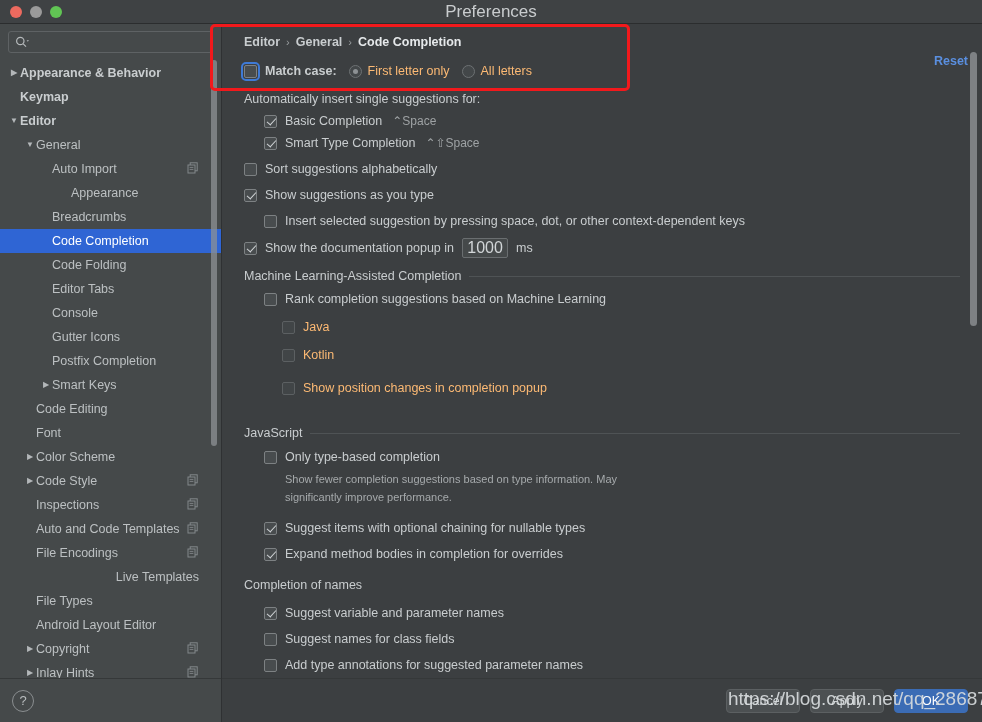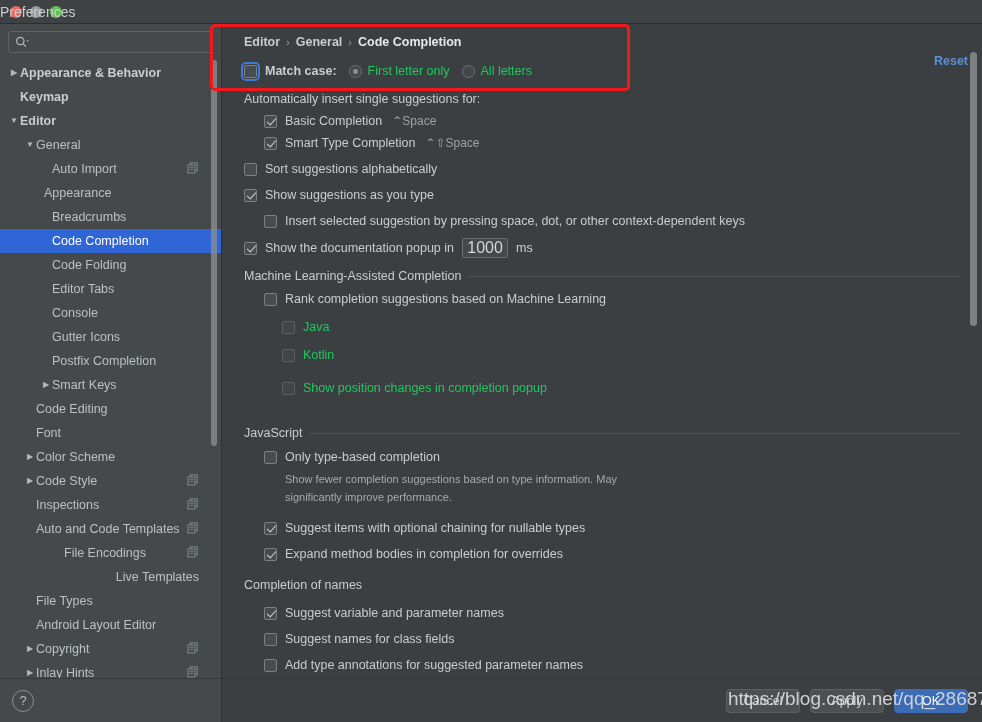--- a/index.html
+++ b/index.html
@@ -24,22 +24,22 @@
     border-bottom: 1px solid #2b2d2e;
     display: flex; align-items: center;
     flex: 0 0 24px;
   }
   .traffic { display: flex; gap: 8px; margin-left: 10px; }
   .light { width: 12px; height: 12px; border-radius: 50%; }
   .light.close  { background: #ec6a5f; }
   .light.min    { background: #9a9a9a; }
   .light.zoom   { background: #61c554; }
   .title-text {
-    position: absolute; left: 0; right: 0; 
-    font-size: 14px; color: #c9ccce; font-weight: 400;
+    position: absolute; left: 0; right: 0; text-align: center;
+    font-size: 17px; color: #c9ccce; font-weight: 400;
     pointer-events: none;
   }
 
   
   .body { flex: 1 1 auto; display: flex; min-height: 0; }
 
   
   .sidebar {
     width: 222px; flex: 0 0 222px;
     background: #45494a;
@@ -141,21 +141,21 @@
     border: 1px solid #6d7173; background: #434749;
     position: relative; margin-right: 6px;
   }
   .radio.sel::after {
     content: ""; position: absolute; left: 3px; top: 3px;
     width: 5px; height: 5px; border-radius: 50%; background: #8d9194;
   }
 
   .lbl { font-size: 12.5px; color: #c9cdcf; white-space: nowrap; }
   .lbl.bold { font-weight: bold; }
-  .lbl.dim { color: #22c55e; }
+  .lbl.dim { color: #fdba74; }
   .lbl.sub { color: #a6aaac; font-size: 11px; line-height: 1.35; white-space: normal; }
   .shortcut { font-size: 12px; color: #9ea2a4; margin-left: 10px; }
 
   .group-head {
     display: flex; align-items: center; gap: 8px;
     margin-top: 10px; margin-bottom: 2px;
   }
   .group-title { font-size: 12.5px; color: #c9cdcf; white-space: nowrap; }
   .group-line { flex: 1 1 auto; height: 1px; background: #4f5355; margin-right: 22px; }
 
@@ -253,21 +253,21 @@
           <div class="tree-row" style="padding-left: 40px;">
             <span class="arrow empty">▶</span>
             <span class="tree-label">Auto Import</span>
             <span class="copy-icon"><svg width="12" height="12" viewBox="0 0 12 12">
                 <rect x="3.2" y="0.8" width="7" height="8" fill="none" stroke="#9aa0a3" stroke-width="1"></rect>
                 <rect x="1" y="3" width="7" height="8" fill="#45494a" stroke="#9aa0a3" stroke-width="1"></rect>
                 <line x1="2.6" y1="5.4" x2="6.4" y2="5.4" stroke="#9aa0a3" stroke-width="0.9"></line>
                 <line x1="2.6" y1="7.4" x2="6.4" y2="7.4" stroke="#9aa0a3" stroke-width="0.9"></line>
               </svg></span>
           </div>
-          <div class="tree-row" style="padding-left: 32px;">
+          <div class="tree-row" style="padding-left: 59px;">
             <span class="arrow empty">▶</span>
             <span class="tree-label">Appearance</span>
           </div>
           <div class="tree-row" style="padding-left: 40px;">
             <span class="arrow empty">▶</span>
             <span class="tree-label">Breadcrumbs</span>
           </div>
           <div class="tree-row selected" style="padding-left: 40px;">
             <span class="arrow empty">▶</span>
             <span class="tree-label">Code Completion</span>
@@ -331,21 +331,21 @@
           <div class="tree-row" style="padding-left: 24px;">
             <span class="arrow empty">▶</span>
             <span class="tree-label">Auto and Code Templates</span>
             <span class="copy-icon"><svg width="12" height="12" viewBox="0 0 12 12">
                 <rect x="3.2" y="0.8" width="7" height="8" fill="none" stroke="#9aa0a3" stroke-width="1"></rect>
                 <rect x="1" y="3" width="7" height="8" fill="#45494a" stroke="#9aa0a3" stroke-width="1"></rect>
                 <line x1="2.6" y1="5.4" x2="6.4" y2="5.4" stroke="#9aa0a3" stroke-width="0.9"></line>
                 <line x1="2.6" y1="7.4" x2="6.4" y2="7.4" stroke="#9aa0a3" stroke-width="0.9"></line>
               </svg></span>
           </div>
-          <div class="tree-row" style="padding-left: 24px; gap: 28px;">
+          <div class="tree-row" style="padding-left: 24px;">
             <span class="arrow empty">▶</span>
             <span class="tree-label">File Encodings</span>
             <span class="copy-icon"><svg width="12" height="12" viewBox="0 0 12 12">
                 <rect x="3.2" y="0.8" width="7" height="8" fill="none" stroke="#9aa0a3" stroke-width="1"></rect>
                 <rect x="1" y="3" width="7" height="8" fill="#45494a" stroke="#9aa0a3" stroke-width="1"></rect>
                 <line x1="2.6" y1="5.4" x2="6.4" y2="5.4" stroke="#9aa0a3" stroke-width="0.9"></line>
                 <line x1="2.6" y1="7.4" x2="6.4" y2="7.4" stroke="#9aa0a3" stroke-width="0.9"></line>
               </svg></span>
           </div>
           <div class="tree-row" style="padding-left: 24px; text-align: right;">

